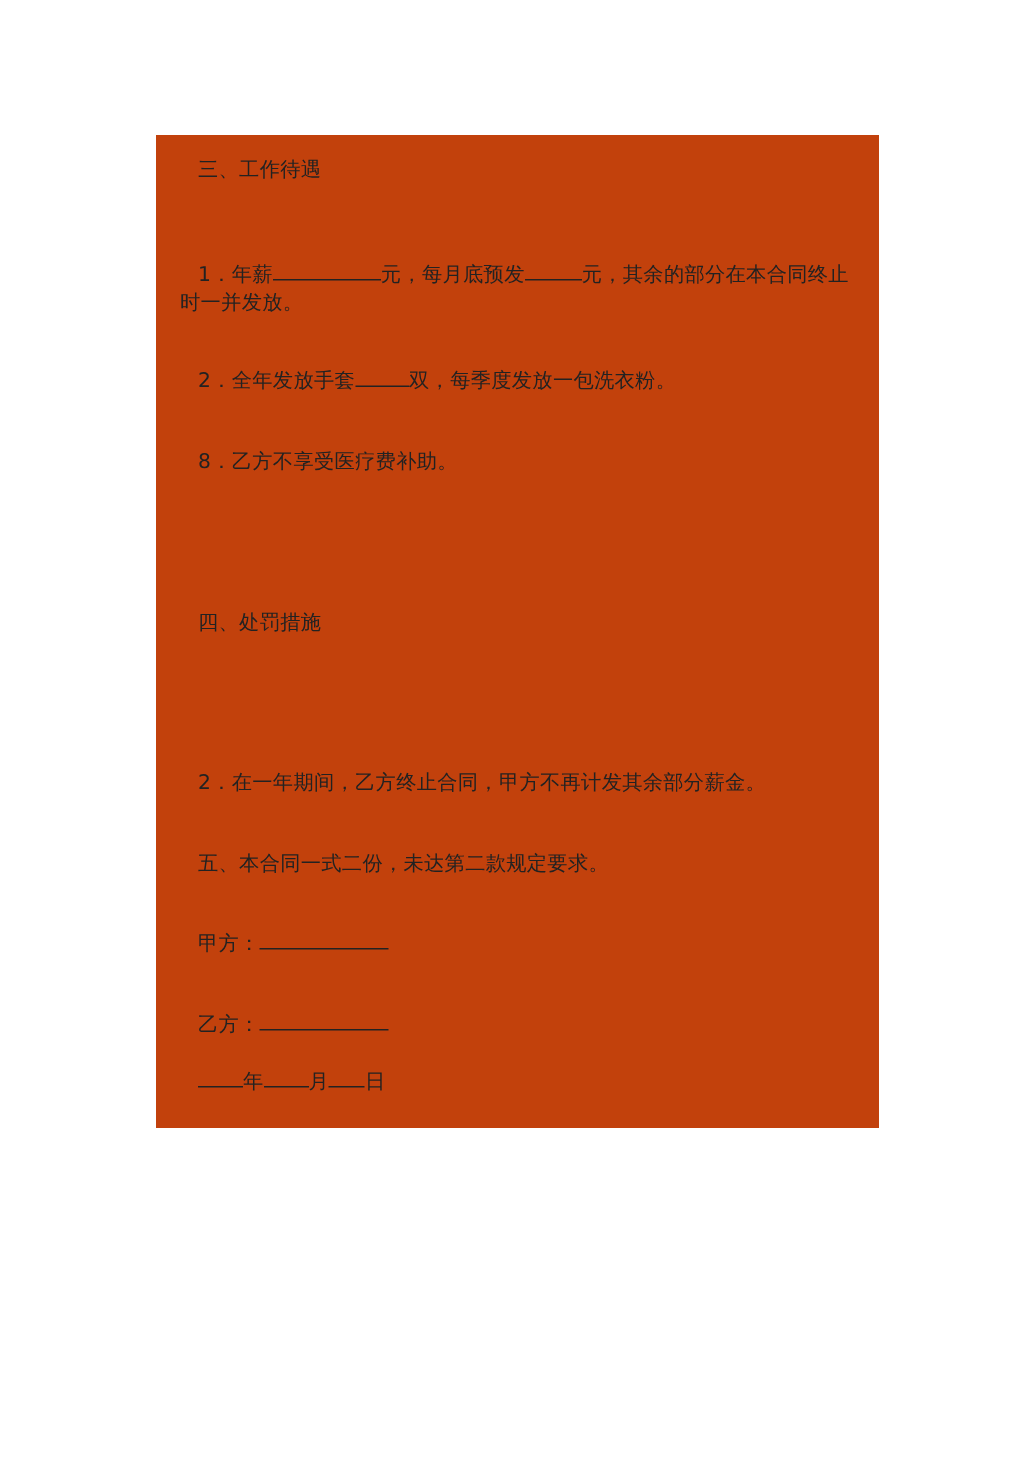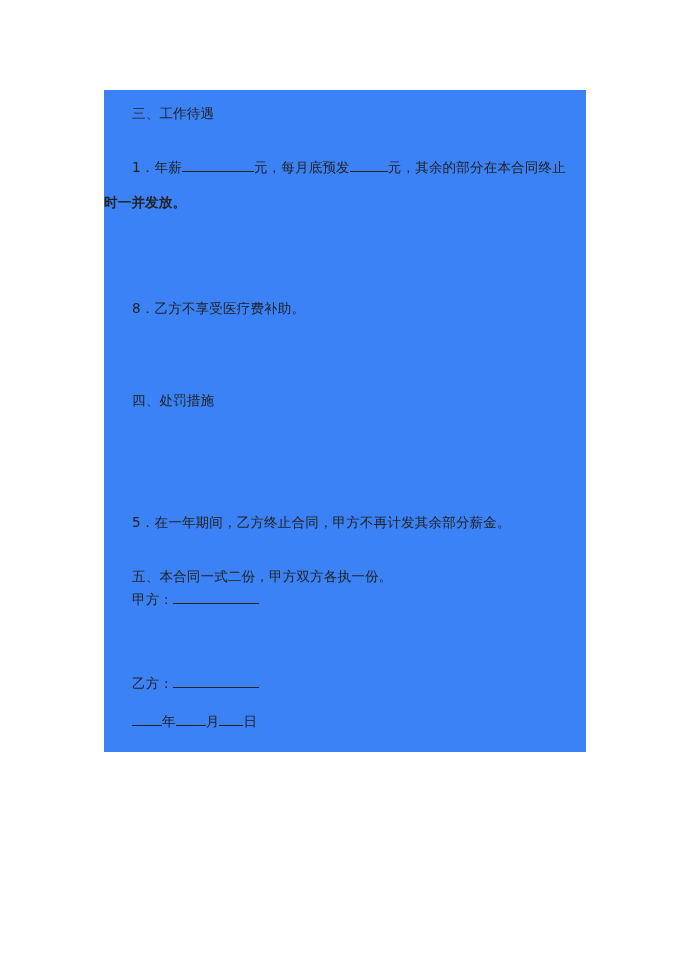--- a/index.html
+++ b/index.html
@@ -1,59 +1,62 @@
 <!DOCTYPE html>
 <html><head>
 <meta charset="utf-8">
 <style>
   html, body { margin: 0; padding: 0; background: #ffffff; }
   body { width: 690px; height: 976px; position: relative; overflow: hidden;
          font-family: "DejaVu Sans", "Liberation Sans", sans-serif; color: #222; }
   .block { position: absolute; left: 104px; top: 90px; width: 482px; height: 662px;
-           background: #3b82f6; }
+           background: #c2410c; }
   .p { position: absolute; left: 28px; font-size: 13.5px; line-height: 18px; white-space: nowrap; letter-spacing: 0.2px; }
-  .p.wrap0 { left: 0; font-weight: bold; }
+  .p.wrap0 { left: 16px; }
   .blank { display: inline-block; border-bottom: 1px solid #222; height: 12px; vertical-align: baseline; }
 </style>
 </head>
 <body>
 
 <div class="block">
 
   <div class="p" style="top:14px">
     <span>三、工作待遇</span>
   </div>
 
-  <div class="p" style="top:68px">
+  <div class="p" style="top:84px">
     <span>1．年薪</span><span class="blank" style="width:72px"></span><span>元，每月底预发</span><span class="blank" style="width:38px"></span><span>元，其余的部分在本合同终止</span>
   </div>
   <div class="p wrap0" style="top:103px">
     <span>时一并发放。</span>
   </div>
 
+  <div class="p" style="top:155px">
+    <span>2．全年发放手套</span><span class="blank" style="width:36px"></span><span>双，每季度发放一包洗衣粉。</span>
+  </div>
 
   <div class="p" style="top:209px">
     <span>8．乙方不享受医疗费补助。</span>
   </div>
 
 
-  <div class="p" style="top:301px">
+  <div class="p" style="top:316px">
     <span>四、处罚措施</span>
   </div>
 
 
   <div class="p" style="top:423px">
-    <span>5．在一年期间，乙方终止合同，甲方不再计发其余部分薪金。</span>
+    <span>2．在一年期间，乙方终止合同，甲方不再计发其余部分薪金。</span>
   </div>
 
   <div class="p" style="top:477px">
-    <span>五、本合同一式二份，甲方双方各执一份。</span>
+    <span>五、本合同一式二份，未达第二款规定要求。</span>
   </div>
 
-  <div class="p" style="top:500px">
+  <div class="p" style="top:530px">
     <span>甲方：</span><span class="blank" style="width:86px"></span>
   </div>
 
   <div class="p" style="top:584px">
     <span>乙方：</span><span class="blank" style="width:86px"></span>
   </div>
 
   <div class="p" style="top:622px">
     <span class="blank" style="width:30px"></span><span>年</span><span class="blank" style="width:30px"></span><span>月</span><span class="blank" style="width:24px"></span><span>日</span>
   </div>

